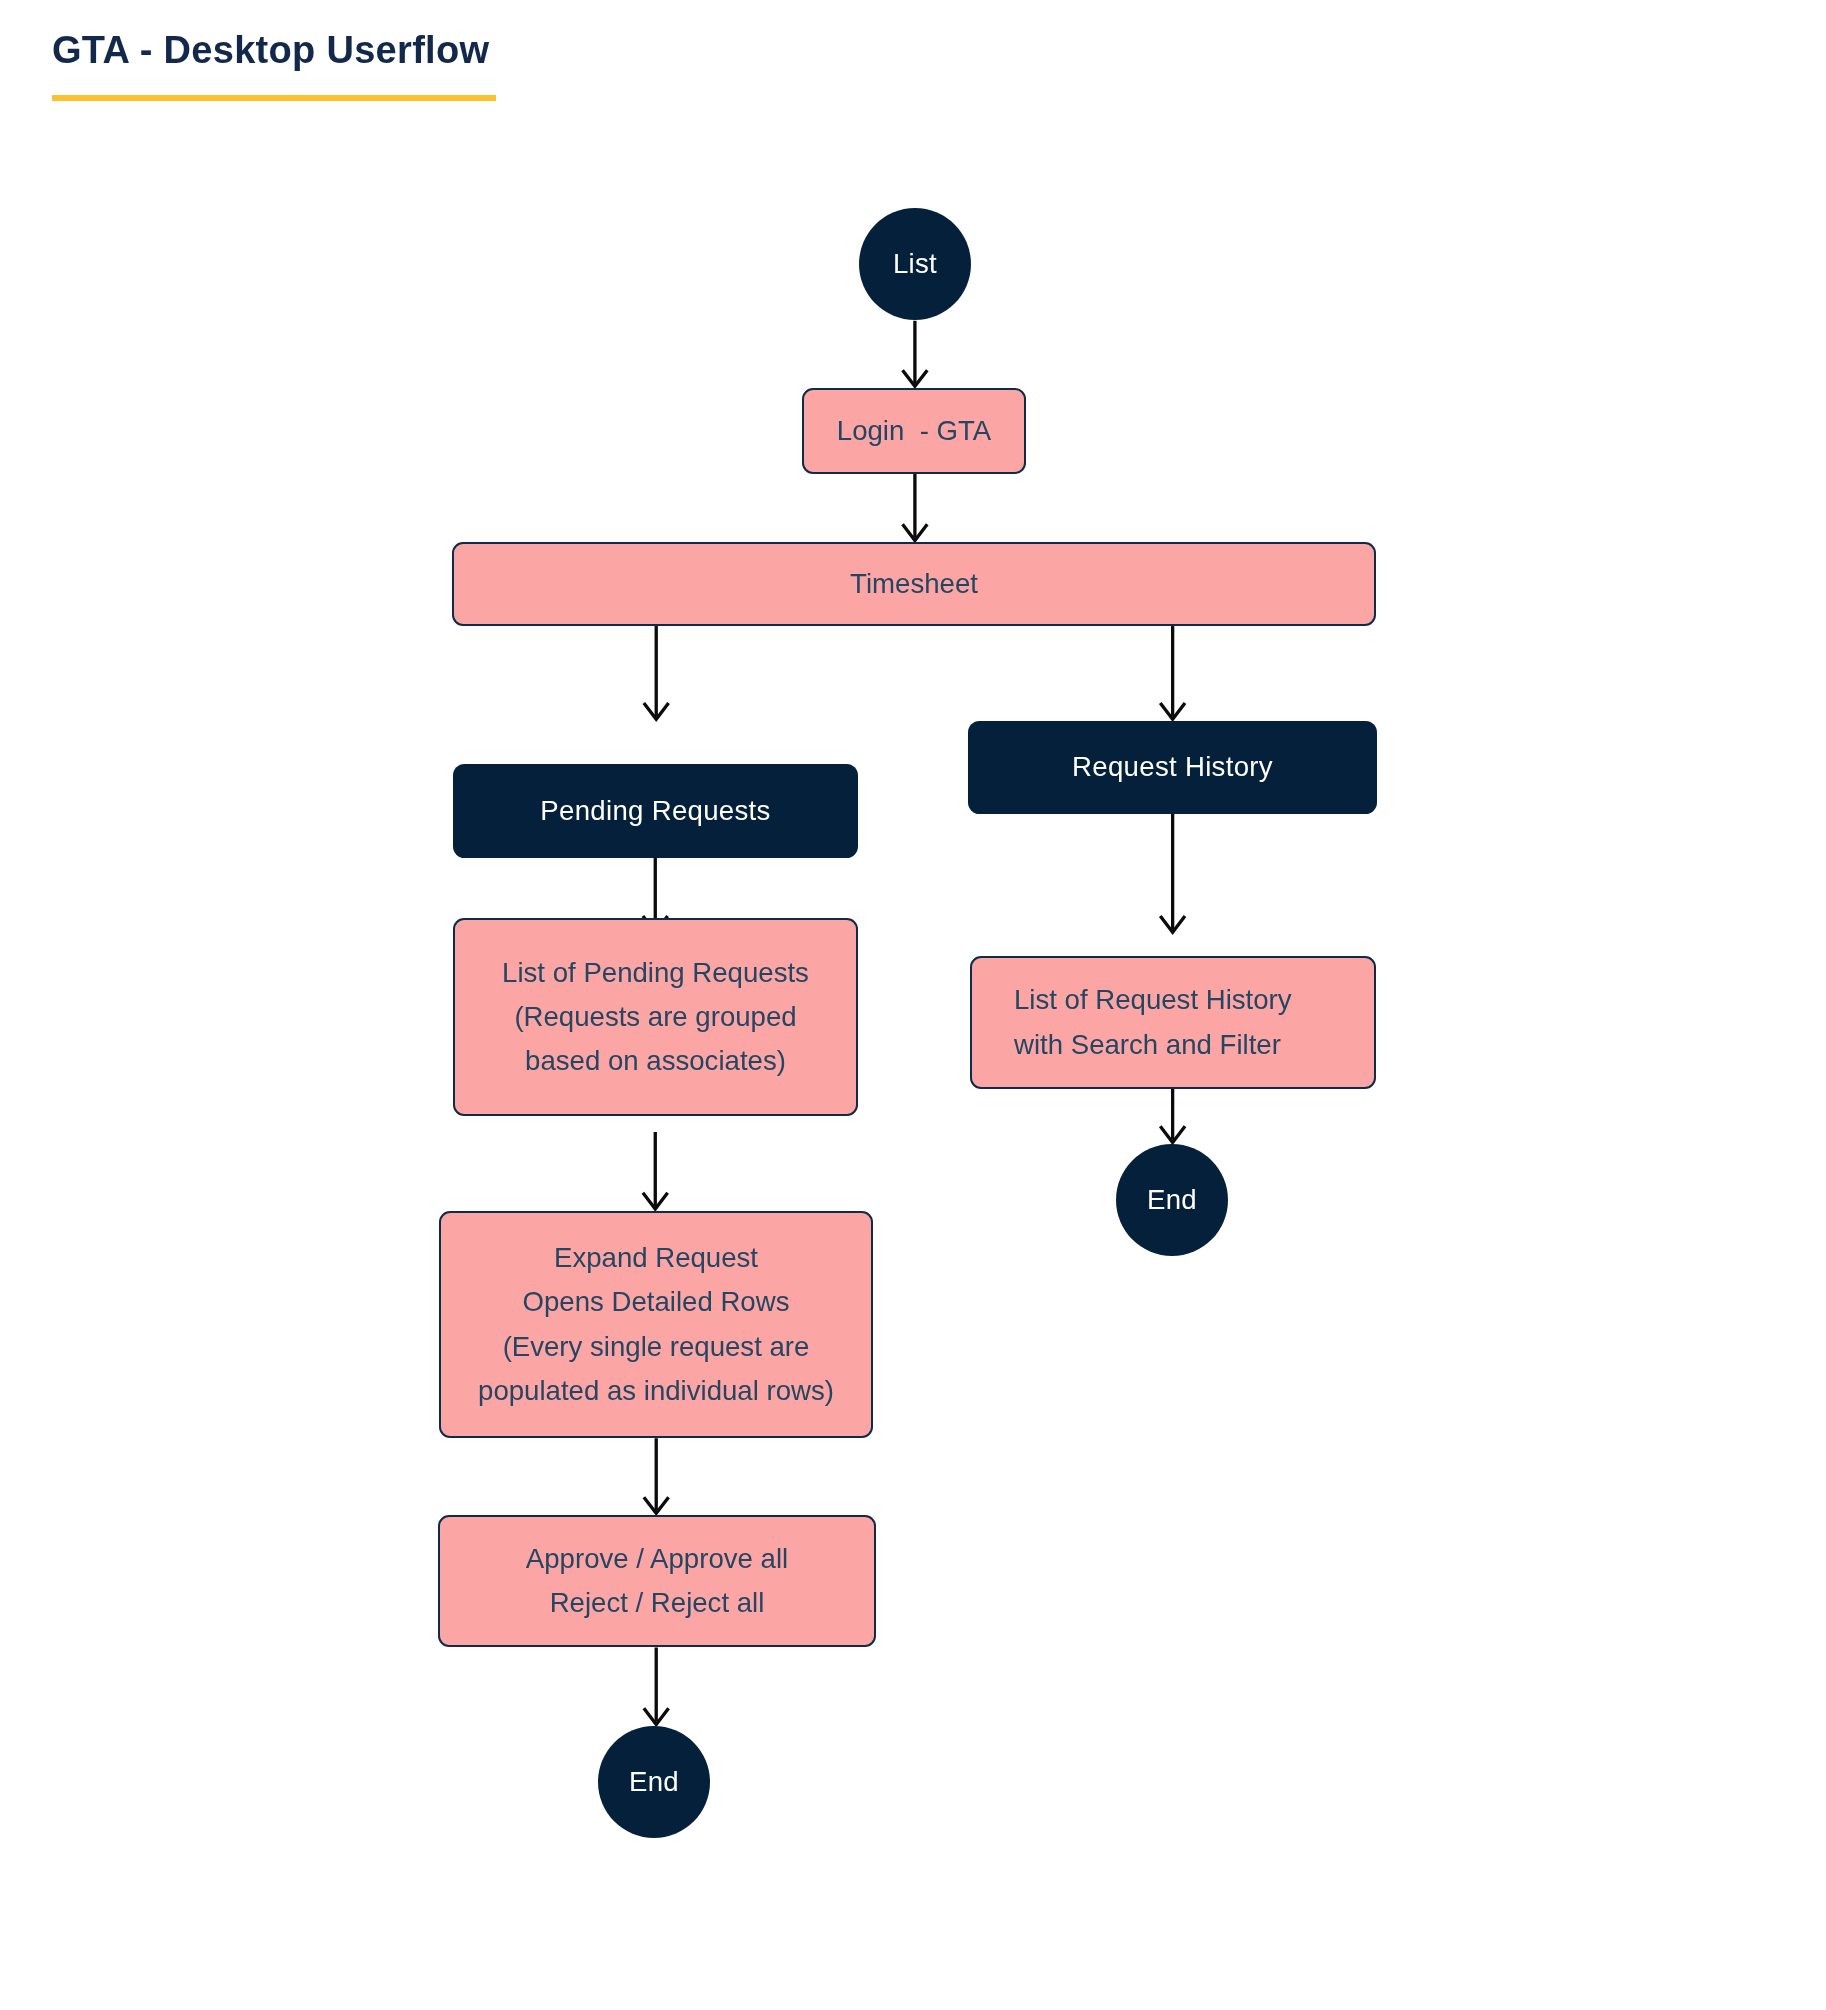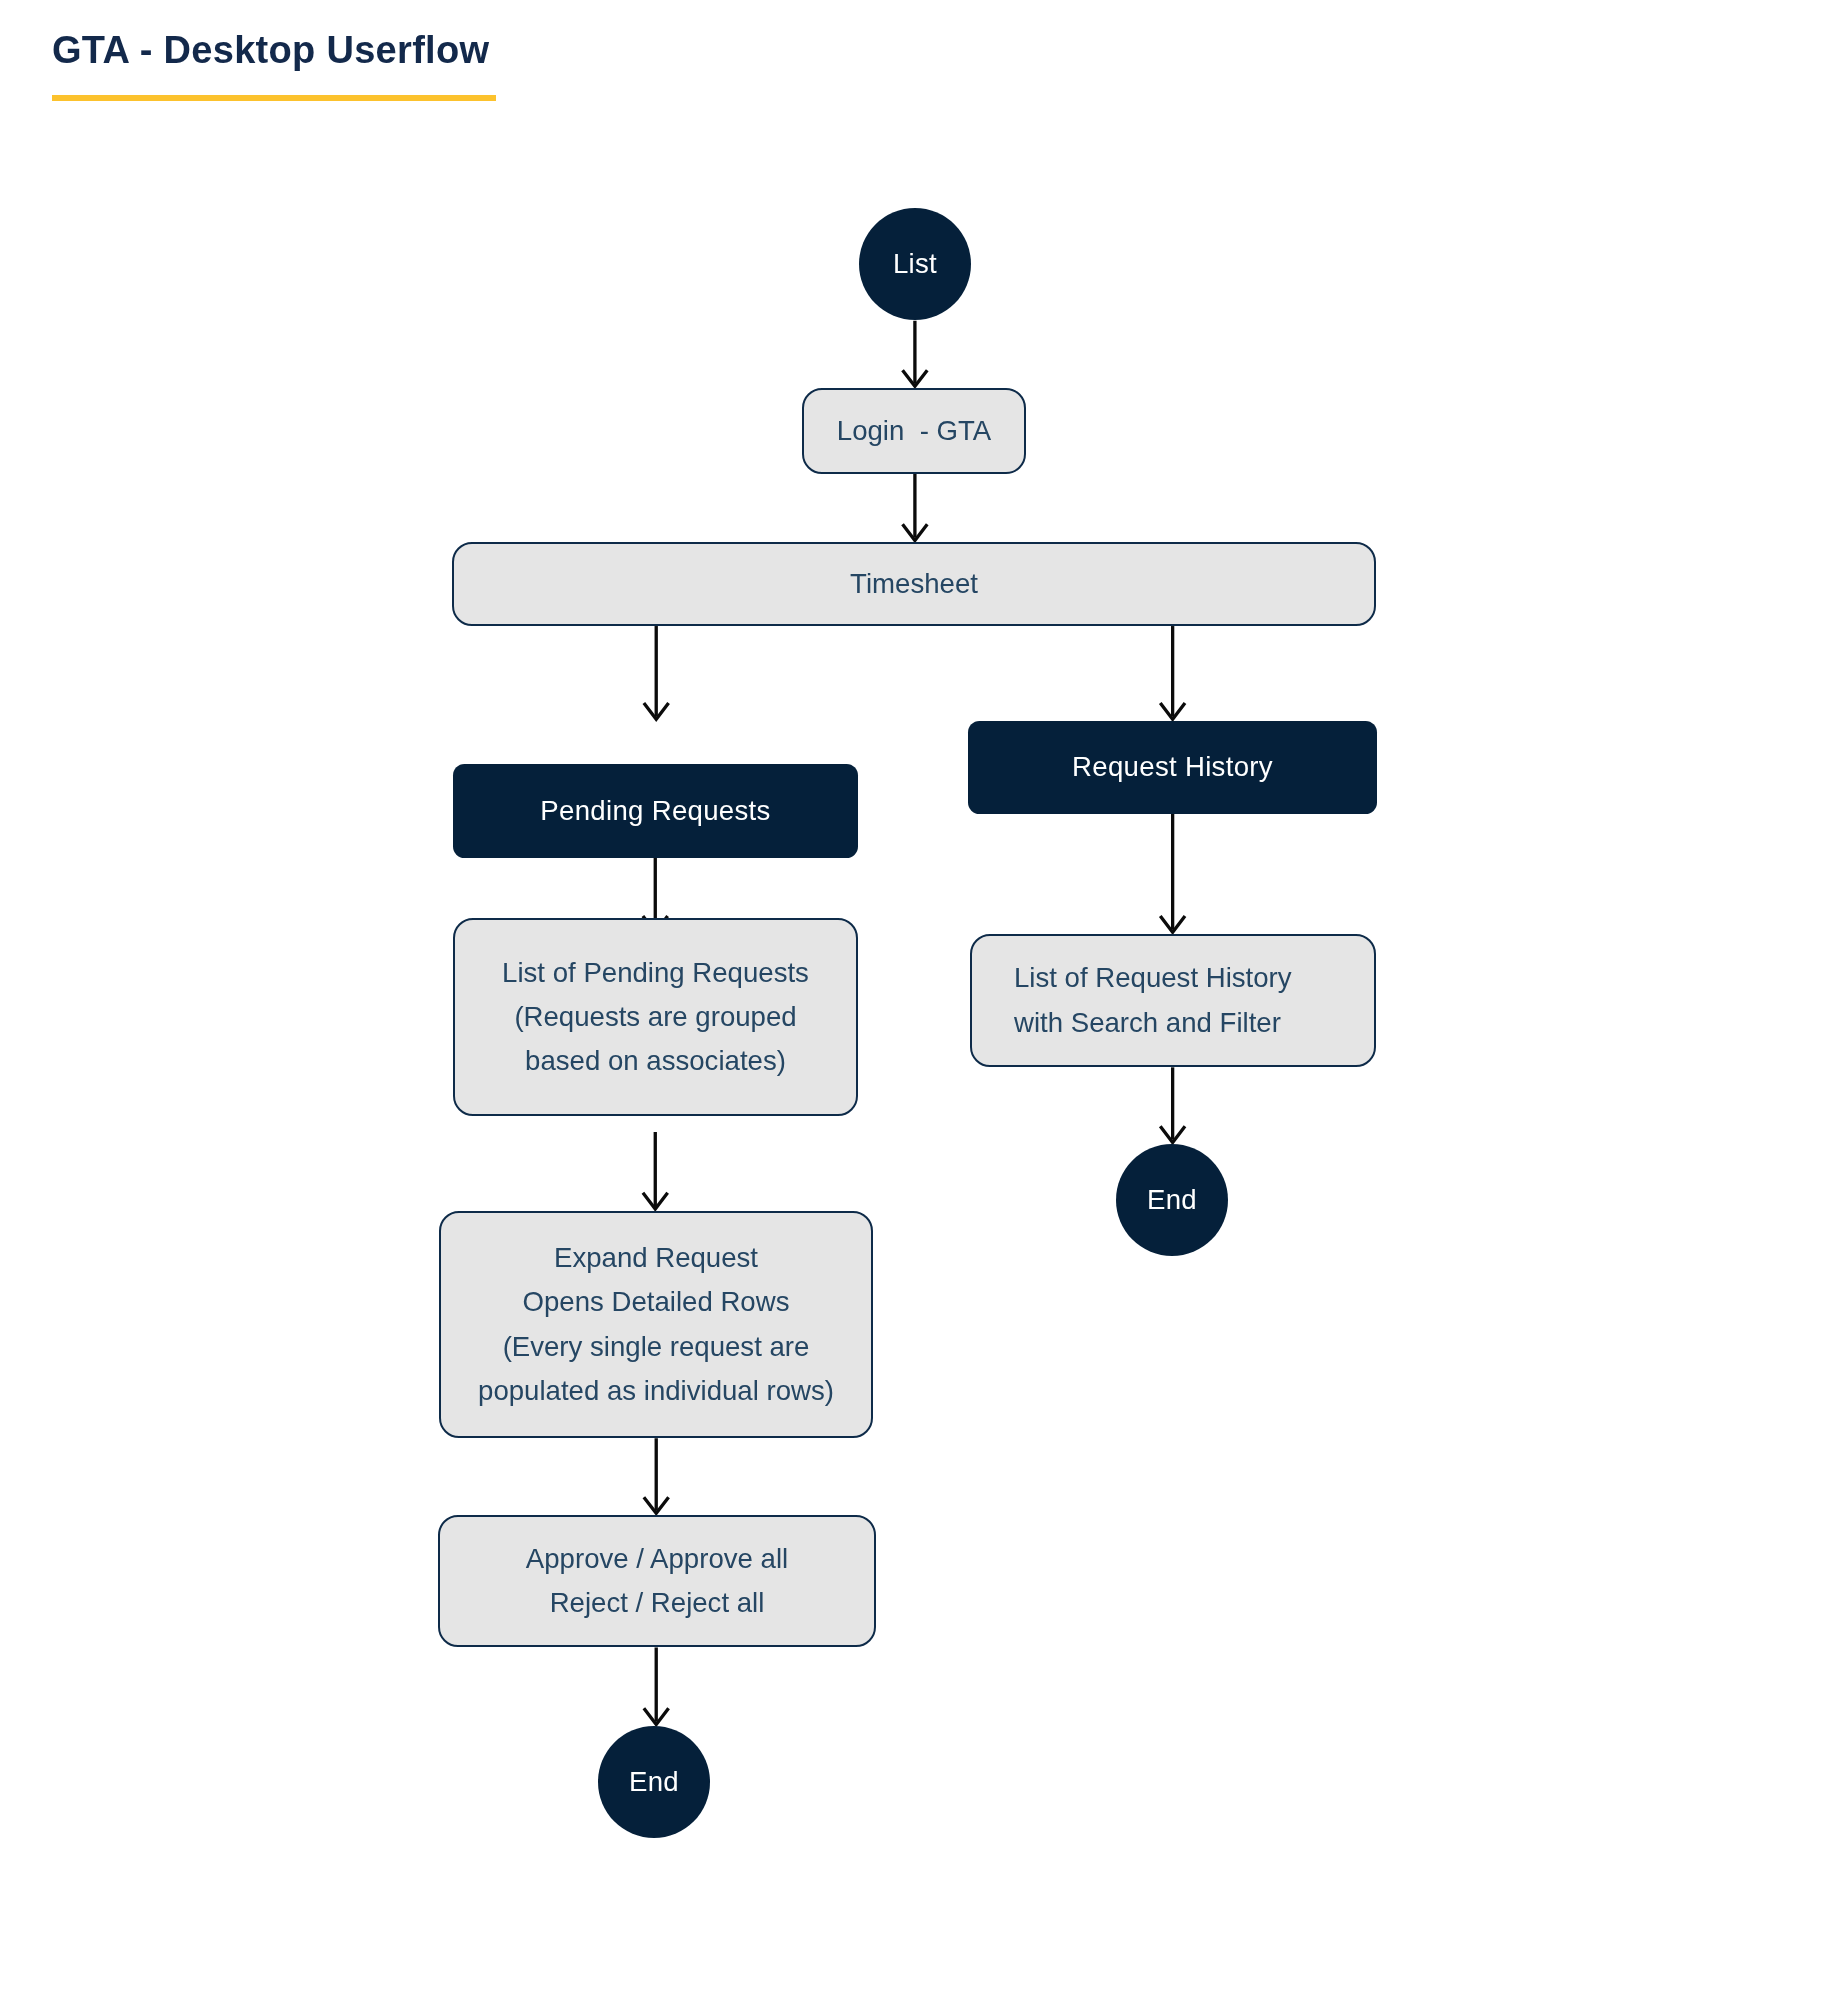--- a/index.html
+++ b/index.html
@@ -46,35 +46,36 @@
     color:var(--text-navy);
     white-space:pre-wrap;
   }
   .circle-node{
     border-radius:50%;
     background:var(--navy);
     color:#FFFFFF;
     letter-spacing:0.3px;
   }
   .rect-node{
-    background:#e5e5e5;
+    background:#fca5a5;
     border:2.4px solid var(--border-navy);
-    border-radius:20px;
+    border-radius:11px;
   }
   .dark-node{
     background:var(--navy);
     border:none;
     border-radius:11.4px;
     color:#FFFFFF;
     letter-spacing:0.3px;
   }
   .left-align{
     align-items:flex-start;
     text-align:left;
     padding-left:42px;
+    margin-top:22px;
   }
   svg.connectors{
     position:absolute;
     left:0; top:0;
     width:1826px; height:2011px;
     pointer-events:none;
   }
 </style>
 </head>
 <body>

